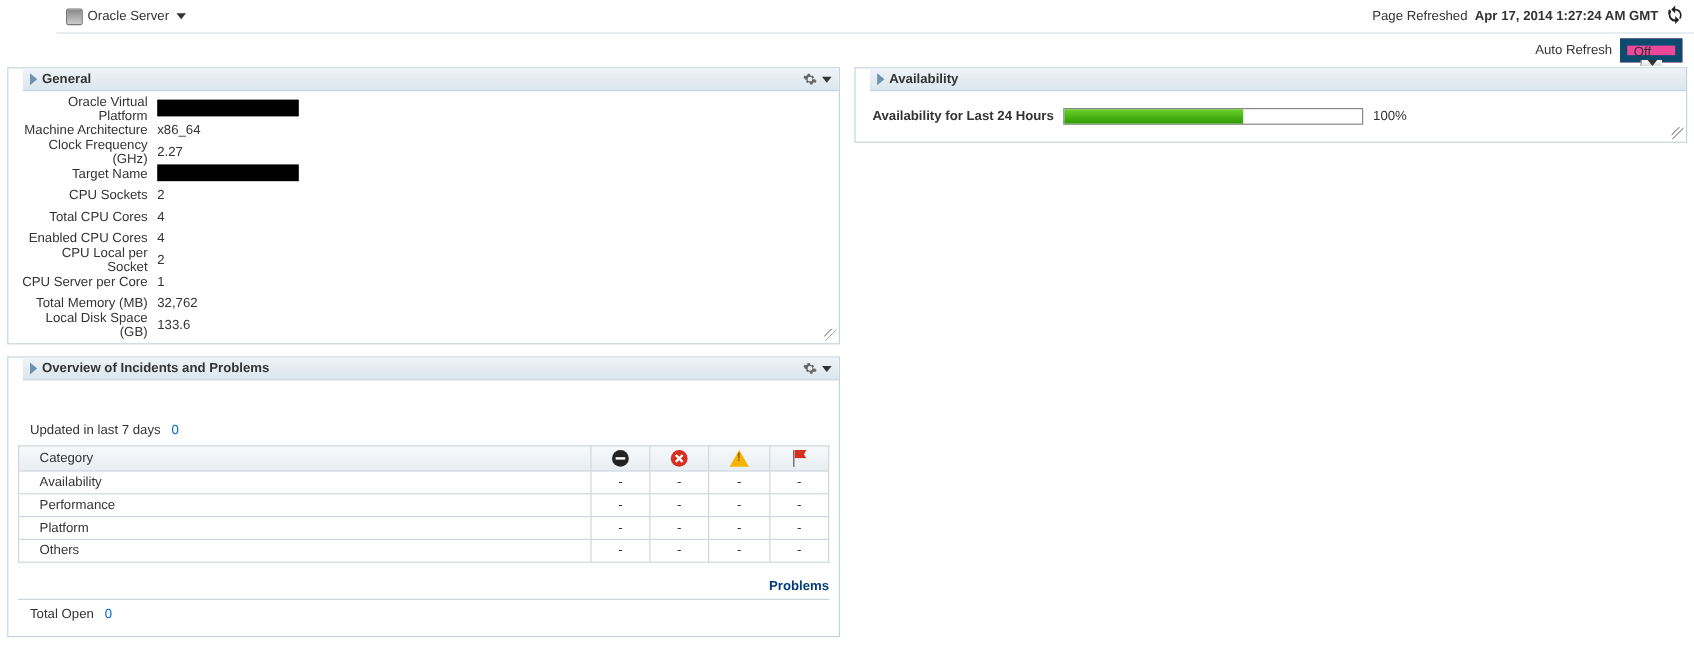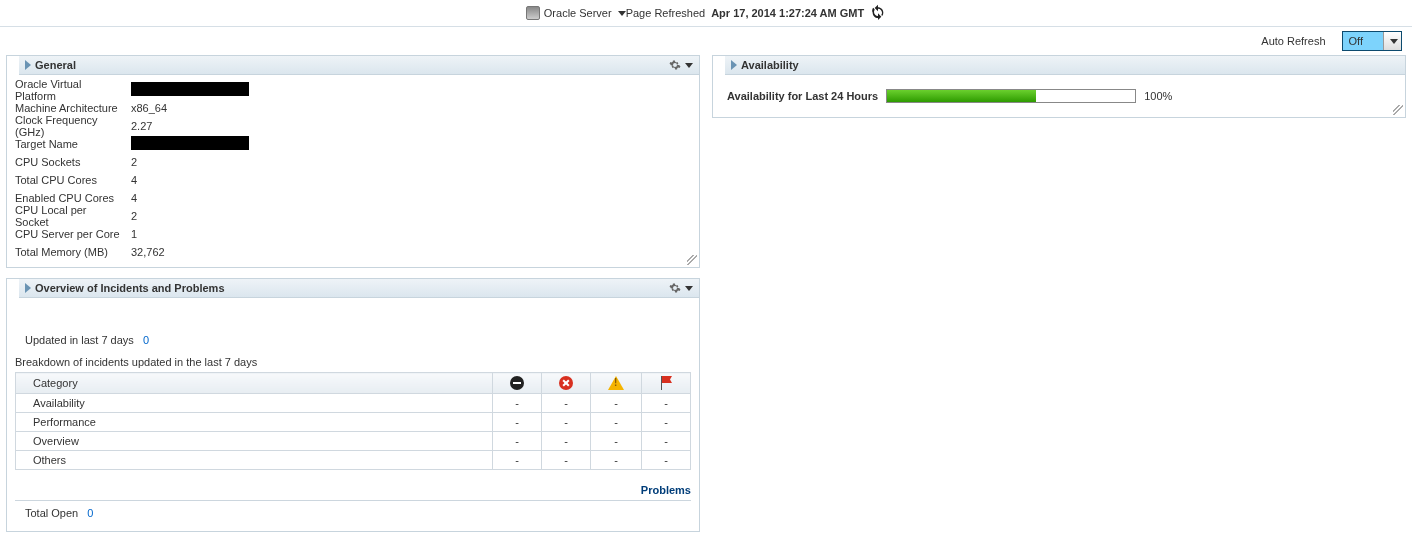--- a/index.html
+++ b/index.html
@@ -7,52 +7,53 @@
     margin: 0;
     font-family: Tahoma, Arial, sans-serif;
     font-size: 11px;
     color: #333;
     background: #fff;
     width: 1412px;
   }
   .topbar {
     display: flex;
     align-items: center;
-    justify-content: center;
+    justify-content: space-between;
     padding: 4px 8px;
     border-bottom: 1px solid #d6dfe6;
+    margin-left: 47px;
   }
   .top-left { display: flex; align-items: center; gap: 4px; }
   .server-icon { width: 14px; height: 14px; background: linear-gradient(#888,#ccc); border:1px solid #777; border-radius:2px; }
   .caret-down { display:inline-block; width:0;height:0;border-left:4px solid transparent;border-right:4px solid transparent;border-top:5px solid #333; margin-left:2px;}
   .top-right { display:flex; align-items:center; gap:6px; font-size:11px; }
   .refresh-icon svg { width:16px;height:16px; }
-  .subbar { display:flex; justify-content:flex-end; align-items:center; padding:4px 10px; gap:16px; }
-  .select-box { display:inline-flex; align-items:center; border:1px solid #0c4a6e; background:#7dd3fc; height:20px; }
+  .subbar { display:flex; justify-content:flex-end; align-items:center; padding:4px 10px; gap:6px; }
+  .select-box { display:inline-flex; align-items:center; border:6px solid #0c4a6e; background:#ec4899; height:20px;flex-direction:column; }
   .select-box .sel-val { padding:0 20px 0 6px; }
   .select-box .sel-btn { width:18px; height:18px; border-left:1px solid #999; background:linear-gradient(#fff,#ddd); display:flex;align-items:center;justify-content:center;}
   .columns { display:flex; gap:12px; padding:0 6px; align-items:flex-start; }
   .col { flex:1; min-width:0; }
   .panel { border:1px solid #c7d4dd; margin-bottom:10px; }
   .panel-header {
     background: linear-gradient(#eef3f7,#dbe6ee);
     border-bottom:1px solid #c7d4dd;
     display:flex; align-items:center; justify-content:space-between;
     padding:3px 6px;
     font-weight:bold;
     color:#333;
     margin-left:12px;
   }
   .panel-header .ph-left { display:flex; align-items:center; gap:4px; }
   .tri { display:inline-block; width:0;height:0;border-top:5px solid transparent;border-bottom:5px solid transparent;border-left:6px solid #6a93b3;}
   .gear { display:inline-flex; align-items:center; gap:2px; color:#555;}
   .gear svg{width:12px;height:12px;}
   .panel-body { padding:6px 8px; position:relative; }
   .kv-row { display:flex; align-items:center; height:18px; }
-  .kv-label { width:116px; padding-right:8px; color:#333;}
+  .kv-label { width:116px; text-align:right; padding-right:8px; color:#333;}
   .kv-val { text-align:left; }
   .black-box { display:inline-block; background:#000; height:14px; width:118px; }
   .resize-grip { position:absolute; right:2px; bottom:2px; width:10px;height:10px; background:
      linear-gradient(135deg, transparent 4px, #aaa 4px, #aaa 5px, transparent 5px),
      linear-gradient(135deg, transparent 7px, #aaa 7px, #aaa 8px, transparent 8px);
   }
   .section-title { color:#003d79; font-weight:bold; padding:4px 0; border-bottom:1px solid #ccd6de; margin-bottom:4px;}
   .link-num { color:#0066cc; margin-left:6px; }
   .breakdown-caption { margin:4px 0; }
   table.incidents { width:100%; border-collapse:collapse; }
@@ -157,20 +158,24 @@
             <div class="kv-val">2</div>
           </div>
           <div class="kv-row">
             <div class="kv-label">CPU Server per Core</div>
             <div class="kv-val">1</div>
           </div>
           <div class="kv-row">
             <div class="kv-label">Total Memory (MB)</div>
             <div class="kv-val">32,762</div>
           </div>
+          <div class="kv-row">
+            <div class="kv-label">Local Disk Space (GB)</div>
+            <div class="kv-val">133.6</div>
+          </div>
           <div class="resize-grip"></div>
       </div>
     </div>
 
     <div class="panel">
       <div class="panel-header">
         <div class="ph-left">
           <span class="tri"></span>
           <span>Overview of Incidents and Problems</span>
         </div>
@@ -179,21 +184,20 @@
               <path fill="#666" d="M12 8a4 4 0 100 8 4 4 0 000-8zm9 4a7 7 0 01-.1 1.2l2.1 1.6-2 3.4-2.5-1a7 7 0 01-2 1.2l-.4 2.6h-4l-.4-2.6a7 7 0 01-2-1.2l-2.5 1-2-3.4 2.1-1.6A7 7 0 013 12a7 7 0 01.1-1.2L1 9.2l2-3.4 2.5 1a7 7 0 012-1.2L7.9 3h4l.4 2.6a7 7 0 012 1.2l2.5-1 2 3.4-2.1 1.6c.1.4.1.8.1 1.2z"></path>
             </svg>
           <span class="caret-down"></span>
         </span>
       </div>
       <div class="panel-body" style="border:none;">
         <div style="padding:2px 0 6px 10px;margin-top:28px;">
           <span>Updated in last 7 days</span>
           <span class="link-num">0</span>
         </div>
-        <div class="breakdown-caption">Breakdown of incidents updated in the last 7 days</div>
 
         <table class="incidents">
           <thead>
             <tr>
               <th>Category</th>
               <th class="center"><span class="icon-blackcircle"></span></th>
               <th class="center"><span class="icon-redcircle"></span></th>
               <th class="center"><span class="icon-warn"></span></th>
               <th class="center"><span class="icon-flag"></span></th>
             </tr>
@@ -207,21 +211,21 @@
                 <td class="center">-</td>
               </tr>
               <tr>
                 <td>Performance</td>
                 <td class="center">-</td>
                 <td class="center">-</td>
                 <td class="center">-</td>
                 <td class="center">-</td>
               </tr>
               <tr>
-                <td>Overview</td>
+                <td>Platform</td>
                 <td class="center">-</td>
                 <td class="center">-</td>
                 <td class="center">-</td>
                 <td class="center">-</td>
               </tr>
               <tr>
                 <td>Others</td>
                 <td class="center">-</td>
                 <td class="center">-</td>
                 <td class="center">-</td>

